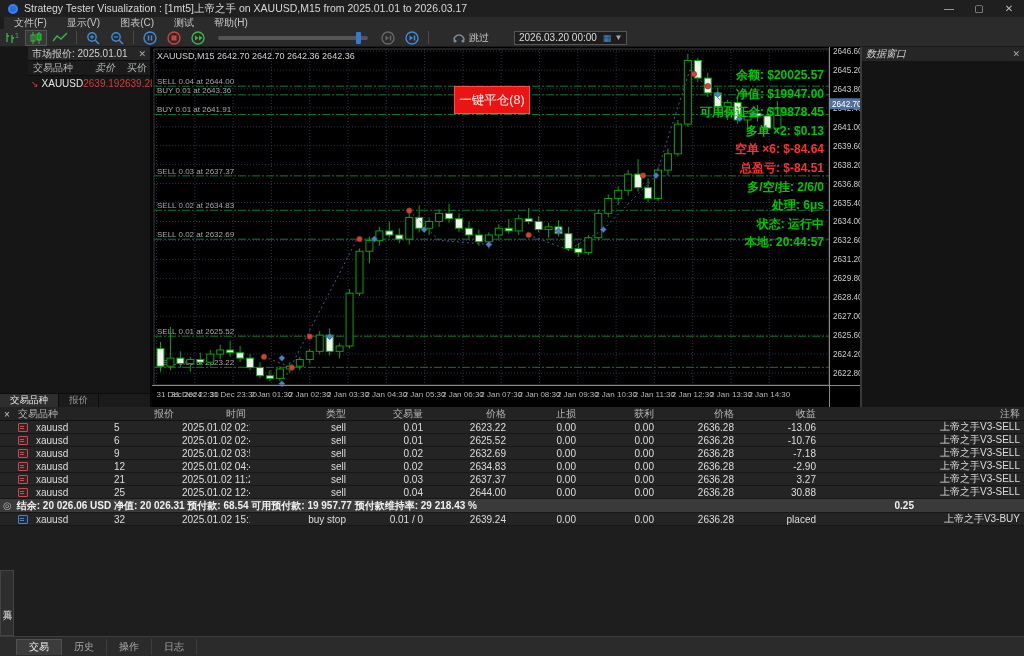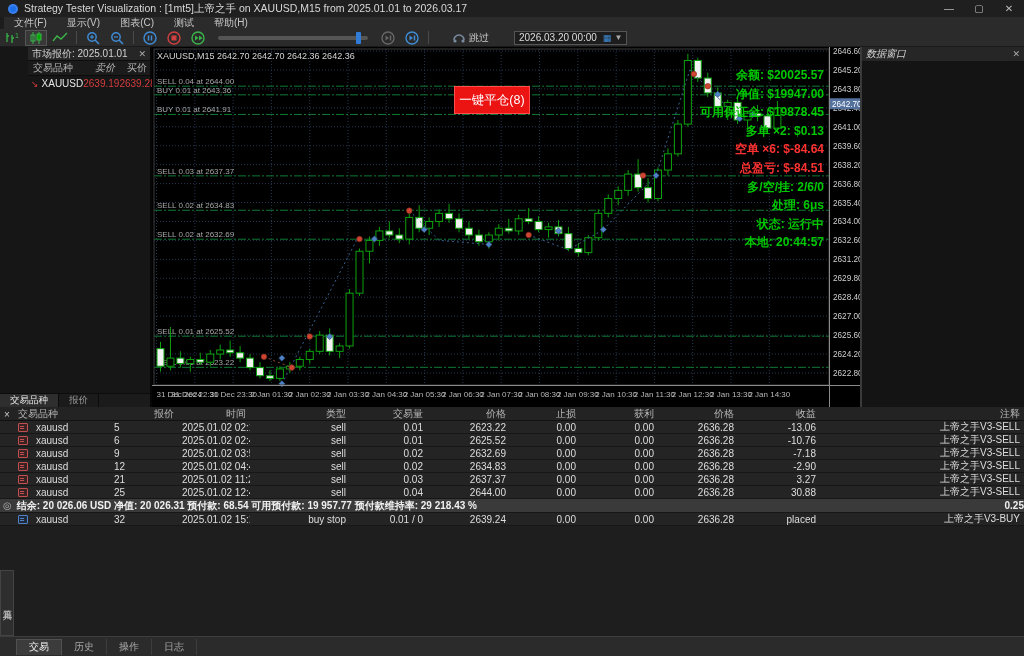--- a/index.html
+++ b/index.html
@@ -76,21 +76,21 @@
   .t-row span { padding:0 4px; text-align:right; white-space:nowrap; overflow:hidden; }
   .t-row .c-sym { text-align:left; display:flex; align-items:center; gap:4px; }
   .t-row .c-num { text-align:left; }
   .doc-ic { width:8px; height:9px; border:1px solid; border-radius:1px; position:relative; flex:0 0 auto; }
   .doc-ic::before { content:""; position:absolute; left:1px; top:2px; width:4px; height:1px; background:currentColor; box-shadow:0 2px 0 currentColor; }
   .doc-sell { color:#c05050; background:#3a2222; }
   .doc-buy { color:#4f81c7; background:#20293a; }
   #t-summary { height:14px; font-size:10px; color:#f0f0f0; font-weight:bold; background:#3a3a3a;
     display:flex; align-items:center; border-bottom:1px solid #171717; }
   #t-summary .ic { color:#b0b0b0; font-weight:normal; margin:0 5px 0 3px; }
-  #t-summary .profit { margin-left:auto; }
+  #t-summary .profit { margin-left:auto; padding-right:110px; }
 
   
   #vtab { position:absolute; left:0; top:163px; width:14px; height:66px; background:#2e2e2e; border:1px solid #444;
     writing-mode:vertical-rl; text-orientation:mixed; font-size:9.5px; color:#bbb; display:flex; align-items:center; justify-content:center; }
 
   
   #tabbar { position:absolute; left:0; top:636px; width:1024px; height:20px; background:#2b2b2b; border-top:1px solid #3d3d3d;
     display:flex; align-items:center; padding-left:16px; }
   .b-tab { padding:0 12px; height:16px; display:flex; align-items:center; font-size:10px; color:#a8a8a8; border-right:1px solid #3d3d3d; }
   .b-tab.active { background:#3c3c3c; color:#f0f0f0; border:1px solid #505050; border-bottom:none; }

